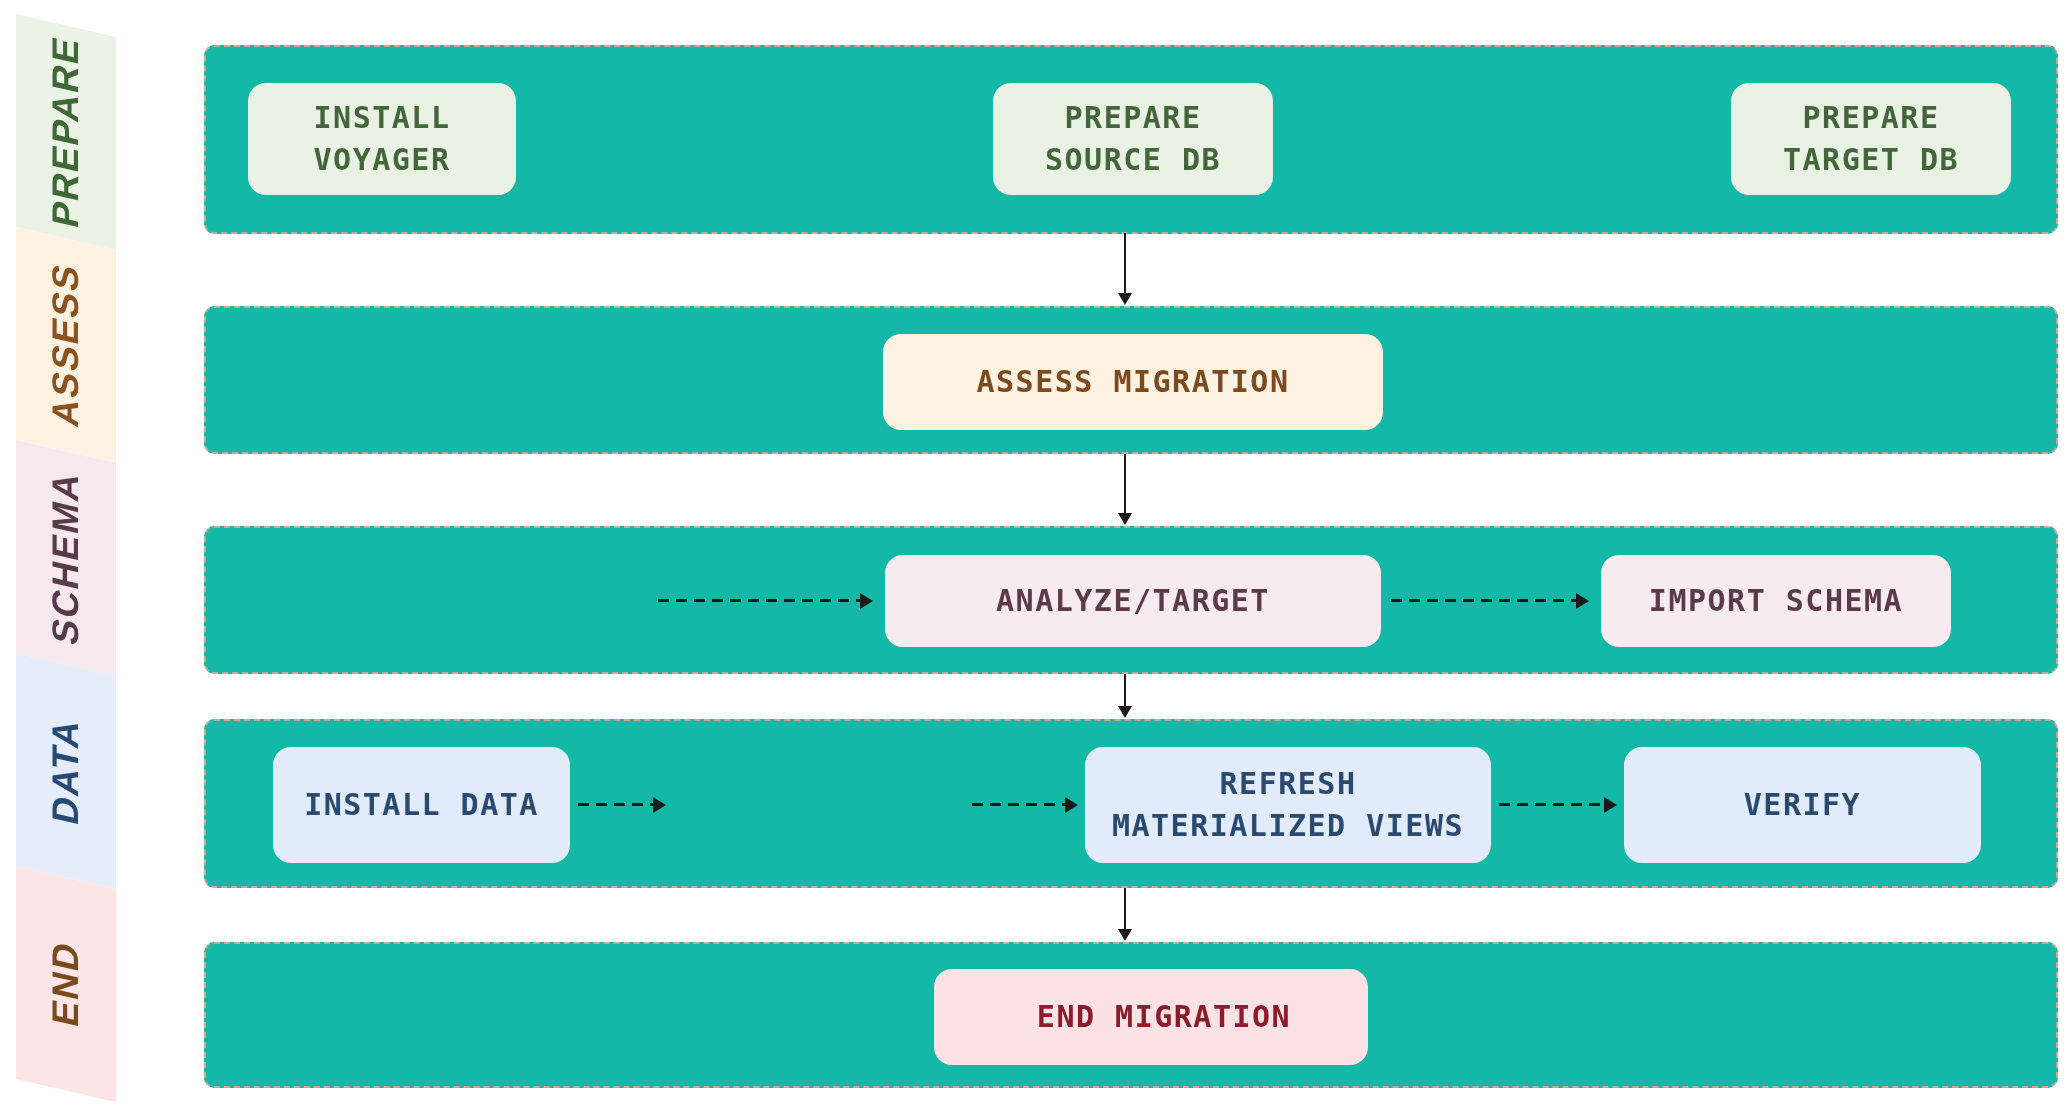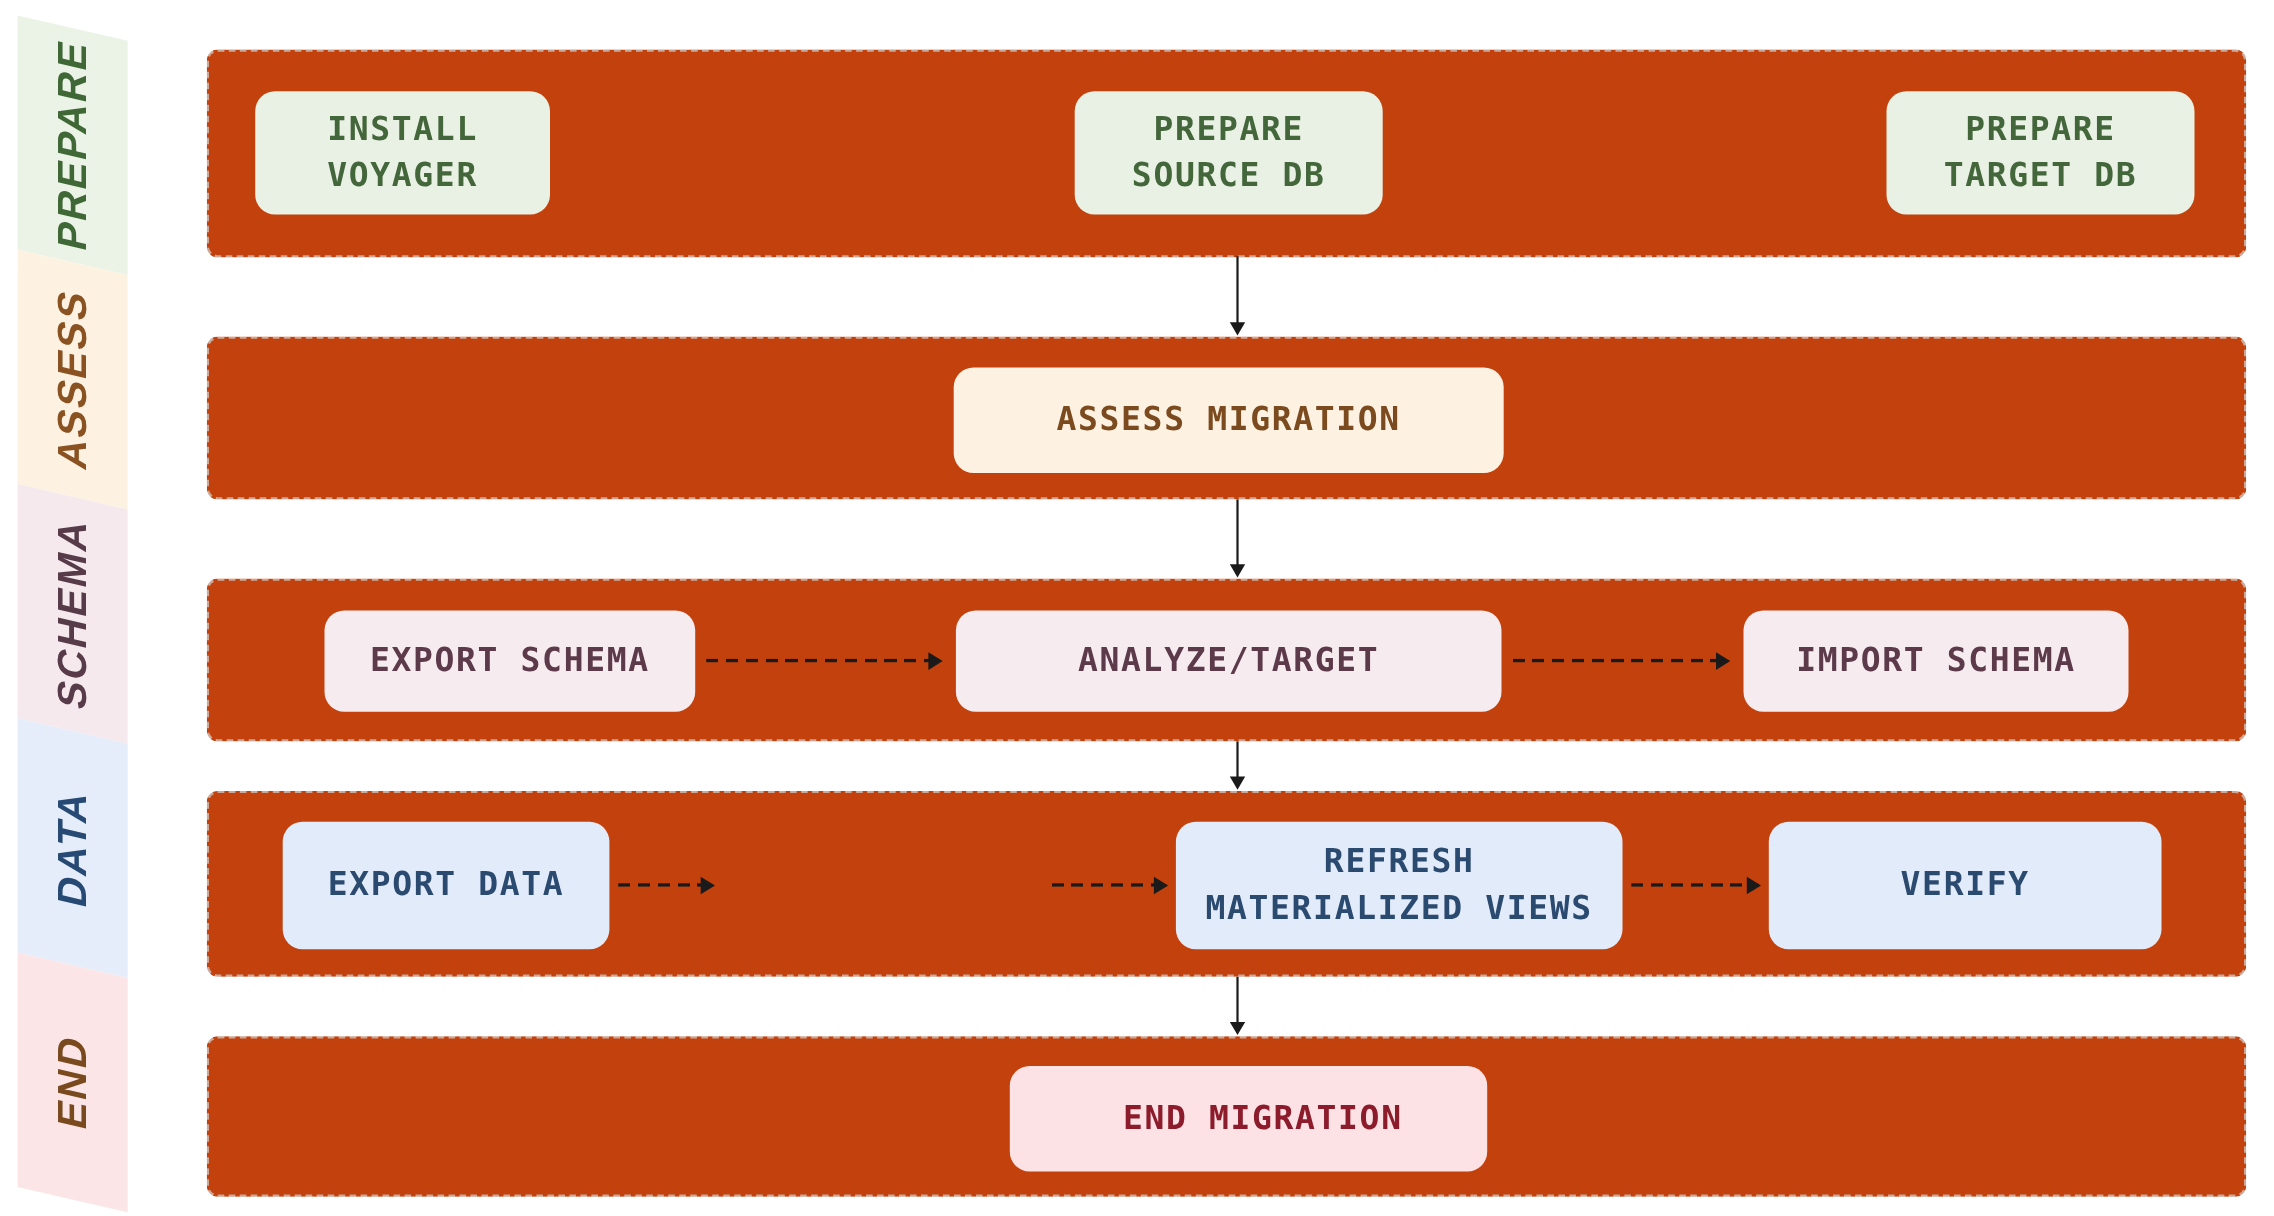--- a/index.html
+++ b/index.html
@@ -28,24 +28,24 @@
     font-weight:700;font-size:37px;letter-spacing:2px;
   }
   .seg-prepare{background:#eaf3e6;} .seg-prepare .seg-label{color:#3f6836;}
   .seg-assess {background:#fdf2e2;} .seg-assess  .seg-label{color:#8a5121;}
   .seg-schema {background:#f5e9ed;} .seg-schema  .seg-label{color:#573b49;}
   .seg-data   {background:#e4edf9;} .seg-data    .seg-label{color:#274a74;}
   .seg-end    {background:#fce5e6;} .seg-end     .seg-label{color:#7a4a1f;}
 
   
   .row{
-    position:absolute;left:188px;width:1854px;
+    position:absolute;left:204px;width:1854px;
     border:2px dashed #cba897;
     border-radius:10px;
-    background:#c2410c;
+    background:#14b8a6;
     box-sizing:border-box;
   }
   .row-1{top:45px;height:189px;}
   .row-2{top:306px;height:148px;}
   .row-3{top:526px;height:148px;}
   .row-4{top:719px;height:169px;}
   .row-5{top:942px;height:146px;}
 
   
   .box{
@@ -120,29 +120,28 @@
 SOURCE DB</div>
     <div class="box" style="left:1525px;top:36px;width:280px;height:112px;">PREPARE
 TARGET DB</div>
   </div>
 
   <div class="row row-2 stage-assess">
     <div class="box" style="left:677px;top:26px;width:500px;height:96px;">ASSESS MIGRATION</div>
   </div>
 
   <div class="row row-3 stage-schema">
-    <div class="box" style="left:105px;top:27px;width:337px;height:92px;">EXPORT SCHEMA</div>
     <div class="box" style="left:679px;top:27px;width:496px;height:92px;">ANALYZE/TARGET</div>
     <div class="box" style="left:1395px;top:27px;width:350px;height:92px;">IMPORT SCHEMA</div>
     <div class="h-arrow" style="left:452px;top:71px;width:212px;"></div>
     <div class="h-arrow" style="left:1185px;top:71px;width:195px;"></div>
   </div>
 
   <div class="row row-4 stage-data">
-    <div class="box" style="left:67px;top:26px;width:297px;height:116px;">EXPORT DATA</div>
+    <div class="box" style="left:67px;top:26px;width:297px;height:116px;">INSTALL DATA</div>
     <div class="box" style="left:879px;top:26px;width:406px;height:116px;">REFRESH
 MATERIALIZED VIEWS</div>
     <div class="box" style="left:1418px;top:26px;width:357px;height:116px;">VERIFY</div>
     <div class="h-arrow" style="left:372px;top:82px;width:85px;"></div>
     <div class="h-arrow" style="left:766px;top:82px;width:103px;"></div>
     <div class="h-arrow" style="left:1293px;top:82px;width:115px;"></div>
   </div>
 
   <div class="row row-5 stage-end">
     <div class="box" style="left:728px;top:25px;width:408px;height:96px;padding-left:26px;">END MIGRATION</div>

